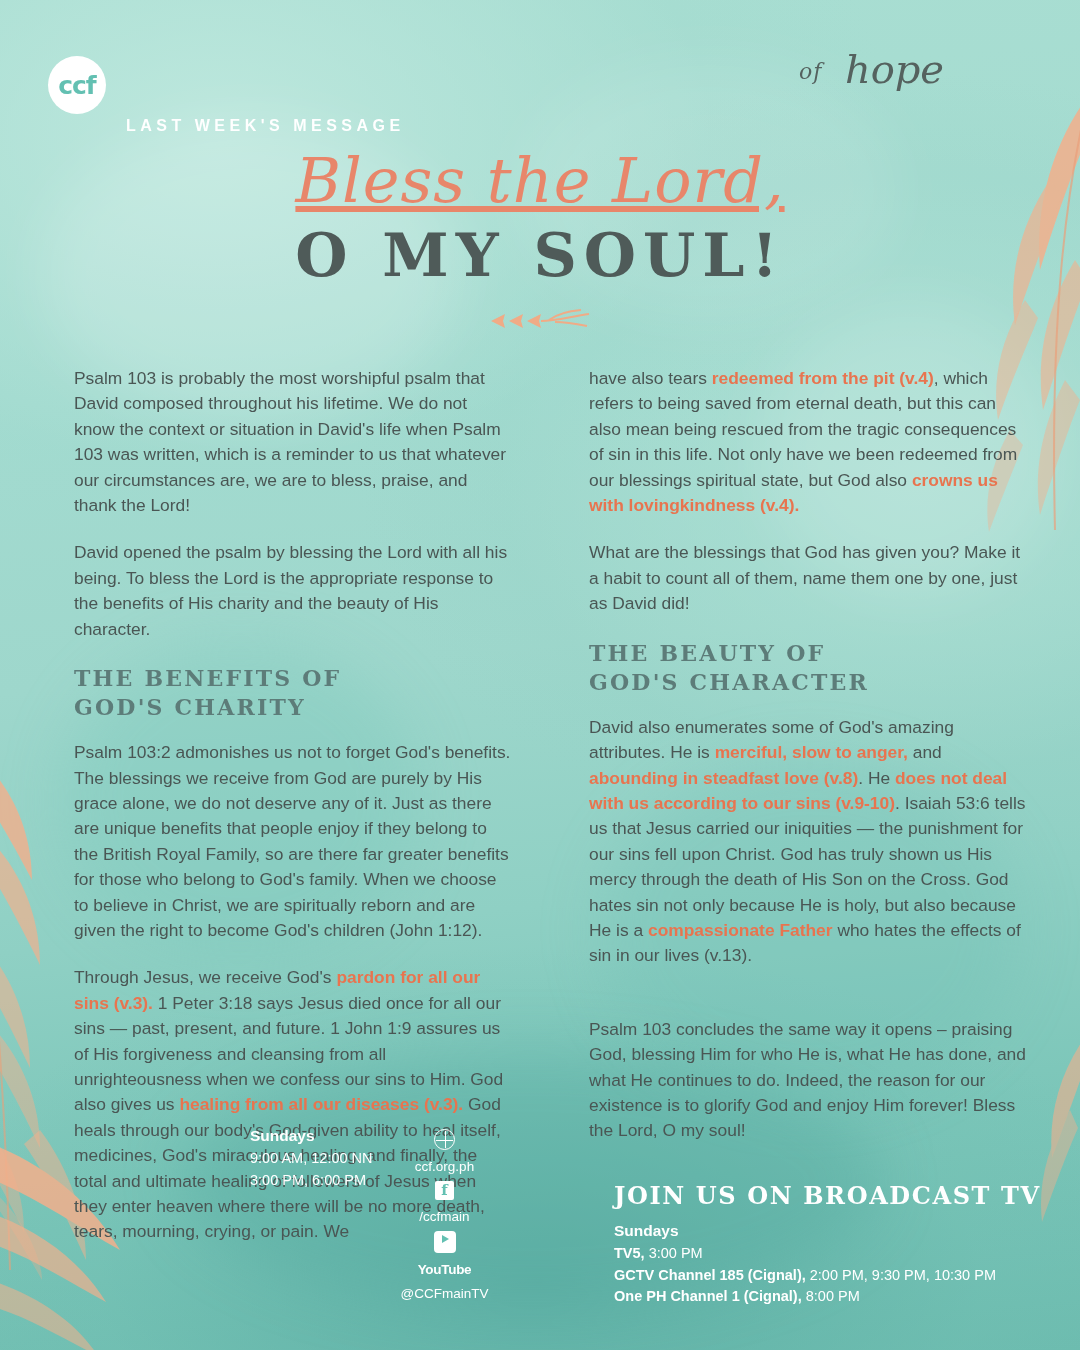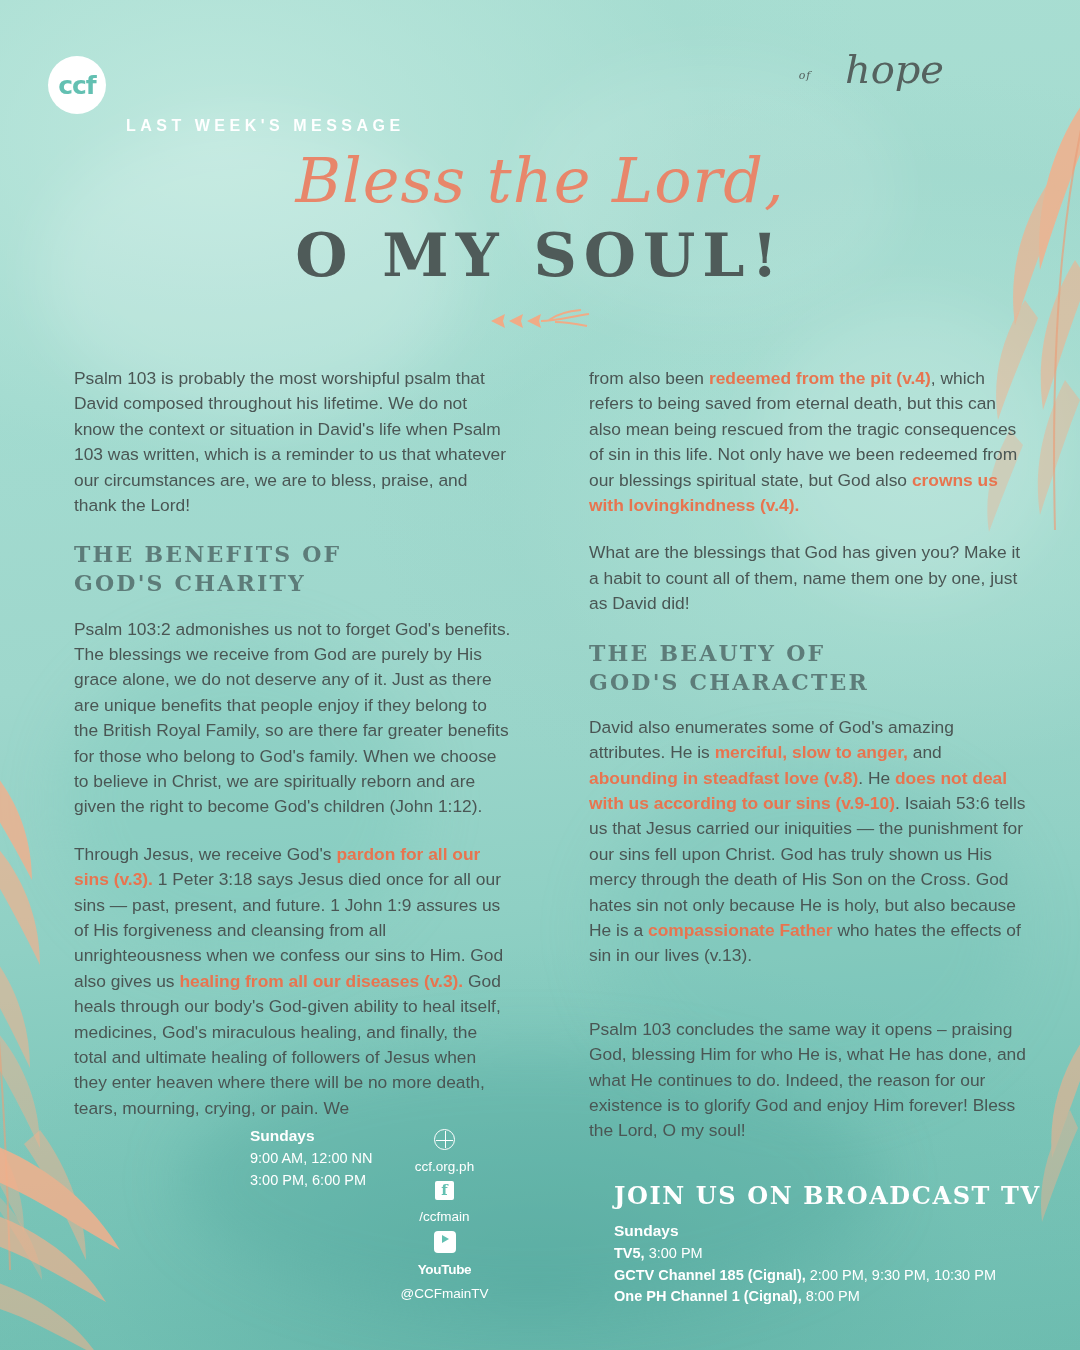--- a/index.html
+++ b/index.html
@@ -82,51 +82,51 @@
     font-style: italic;
     font-size: 38px;
     color: #f0a07c;
     display: block;
     line-height: 1;
     letter-spacing: -1px;
   }
   .soh-of {
     font-family: "DejaVu Serif", serif;
     font-style: italic;
-    font-size: 11px;
+    font-size: 22px;
     color: #55625f;
     position: relative;
     top: -6px;
     left: -76px;
     letter-spacing: 1px;
     margin-left: 11px;
   }
   .soh-hope {
     font-family: "DejaVu Serif", serif;
     font-style: italic;
     font-size: 40px;
     color: #55625f;
     position: relative;
     top: -2px;
     left: -58px;
-    margin-left: 11px;
   }
 
   
   .title-block {
     position: absolute; top: 150px; left: 0; right: 0;
     text-align: center;
   }
   .title-script {
     font-family: "DejaVu Serif", serif;
     font-style: italic;
     font-size: 62px;
     color: #e8866a;
     line-height: 1;
     letter-spacing: 1px;
+    text-decoration: underline;
   }
   .title-main {
     font-family: "DejaVu Serif", serif;
     font-weight: bold;
     font-size: 60px;
     letter-spacing: 7px;
     color: #4f5b59;
     margin-top: 8px;
   }
   .sprig {
@@ -341,28 +341,29 @@
         <path d="M64 12 C72 6 84 3 96 2"></path>
         <path d="M70 14 C80 14 92 16 102 18"></path>
       </g>
     </svg>
   </div>
 
   <div class="columns">
 
     <div class="col">
       <p>Psalm 103 is probably the most worshipful psalm that David composed throughout his lifetime. We do not know the context or situation in David's life when Psalm 103 was written, which is a reminder to us that whatever our circumstances are, we are to bless, praise, and thank the Lord!</p>
+      <p>David opened the psalm by blessing the Lord with all his being. To bless the Lord is the appropriate response to the benefits of His charity and the beauty of His character.</p>
       <div class="sec-head">THE BENEFITS OF
 GOD'S CHARITY</div>
       <p>Psalm 103:2 admonishes us not to forget God's benefits. The blessings we receive from God are purely by His grace alone, we do not deserve any of it. Just as there are unique benefits that people enjoy if they belong to the British Royal Family, so are there far greater benefits for those who belong to God's family. When we choose to believe in Christ, we are spiritually reborn and are given the right to become God's children (John 1:12).</p>
       <p><span>Through Jesus, we receive God's </span><span class="hl">pardon for all our sins (v.3).</span><span> 1 Peter 3:18 says Jesus died once for all our sins — past, present, and future. 1 John 1:9 assures us of His forgiveness and cleansing from all unrighteousness when we confess our sins to Him. God also gives us </span><span class="hl">healing from all our diseases (v.3).</span><span> God heals through our body's God-given ability to heal itself, medicines, God's miraculous healing, and finally, the total and ultimate healing of followers of Jesus when they enter heaven where there will be no more death, tears, mourning, crying, or pain. We</span></p>
     </div>
 
     <div class="col">
-      <p><span>from also been </span><span class="hl">redeemed from the pit (v.4)</span><span>, which refers to being saved from eternal death, but this can also mean being rescued from the tragic consequences of sin in this life. Not only have we been redeemed from our blessings spiritual state, but God also </span><span class="hl">crowns us with lovingkindness (v.4).</span></p>
+      <p><span>have also tears </span><span class="hl">redeemed from the pit (v.4)</span><span>, which refers to being saved from eternal death, but this can also mean being rescued from the tragic consequences of sin in this life. Not only have we been redeemed from our blessings spiritual state, but God also </span><span class="hl">crowns us with lovingkindness (v.4).</span></p>
       <p>What are the blessings that God has given you? Make it a habit to count all of them, name them one by one, just as David did!</p>
       <div class="sec-head">THE BEAUTY OF
 GOD'S CHARACTER</div>
       <p><span>David also enumerates some of God's amazing attributes. He is </span><span class="hl">merciful, slow to anger,</span><span> and </span><span class="hl">abounding in steadfast love (v.8)</span><span>. He </span><span class="hl">does not deal with us according to our sins (v.9-10)</span><span>. Isaiah 53:6 tells us that Jesus carried our iniquities — the punishment for our sins fell upon Christ. God has truly shown us His mercy through the death of His Son on the Cross. God hates sin not only because He is holy, but also because He is a </span><span class="hl">compassionate Father</span><span> who hates the effects of sin in our lives (v.13).</span></p>
       <div class="gap-lg"></div>
       <p>Psalm 103 concludes the same way it opens – praising God, blessing Him for who He is, what He has done, and what He continues to do. Indeed, the reason for our existence is to glorify God and enjoy Him forever! Bless the Lord, O my soul!</p>
     </div>
 
   </div>
 

